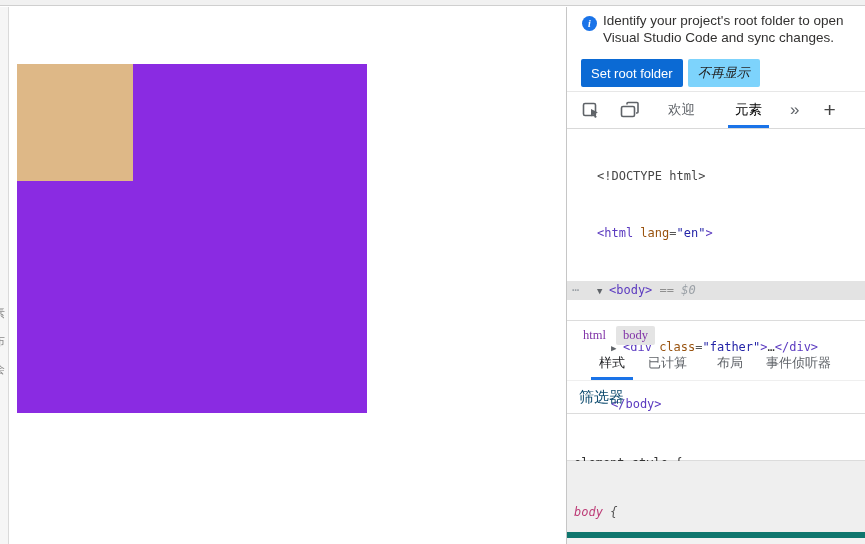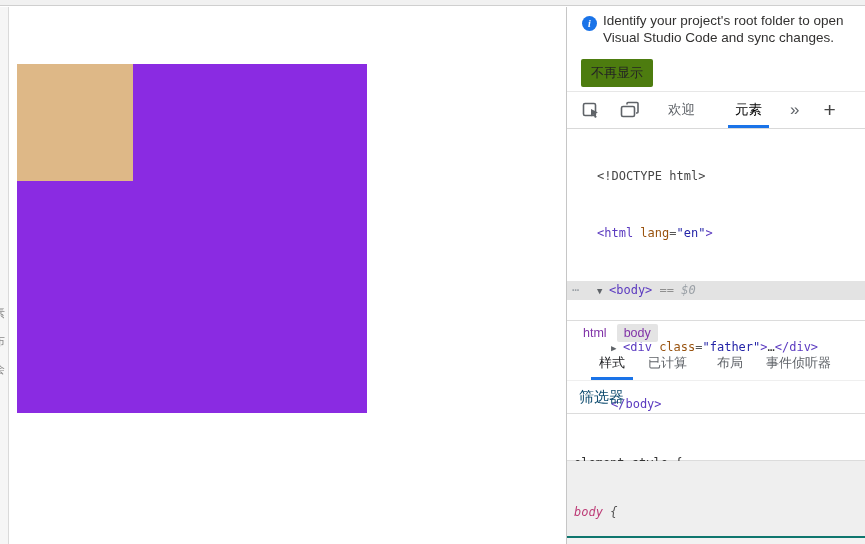--- a/index.html
+++ b/index.html
@@ -31,21 +31,21 @@
   .note-icon { position:absolute; left:15px; top:9px; width:15px; height:15px;
     border-radius:50%; background:var(--accent,#1a73e8); color:#fff; font-size:10px;
     font-family:"Liberation Serif",serif; font-style:italic; font-weight:bold;
     display:flex; align-items:center; justify-content:center; }
   .note-text { position:absolute; left:36px; top:5px; width:266px; line-height:17px;
     font-size:13.5px; white-space:nowrap; }
   .btn-row { position:absolute; left:14px; top:52px; display:flex; gap:5px; }
   .btn { border:none; font-size:13px; padding:5px 10px; border-radius:2px;
     font-family:inherit; cursor:pointer; white-space:nowrap; }
   .btn-primary { background:var(--primary_btn,#0b6ad4); color:#fff; }
-  .btn-secondary { background:#4d7c0f; color:#242424; }
+  .btn-secondary { background:#7dd3fc; color:#242424;font-style:italic; }
 
   .toolbar { position:absolute; left:0; top:84px; width:100%; height:38px;
     border-top:1px solid #e7e7e7; border-bottom:1px solid #d9d9d9;
     display:flex; align-items:stretch; }
   .tool-icon { display:flex; align-items:center; padding:0 4px; color:#5f6368; }
   .tool-icon svg { display:block; }
   .tool-tab { display:flex; align-items:center; padding:0 7px; color:#5f6368;
     font-size:13.5px; cursor:pointer; }
   .tool-tab.active { color:#000000; border-bottom:3px solid var(--accent,#1a73e8); padding-top:3px; }
   .more-glyph { font-size:17px; color:#5f6368; }
@@ -60,42 +60,42 @@
   .val { color:var(--val,#2525a8); }
   .doctype { color:#474747; }
   .arrow { color:#5f6368; font-size:9px; display:inline-block; width:12px; }
   .dots { color:#9aa0a6; position:absolute; left:5px; top:0; letter-spacing:1px; }
   .eq { color:#8f8f8f; }
   .dollar { color:#9aa0a6; font-style:italic; }
   .selected { background:#e3e3e3; }
   .ind1 { padding-left:30px; } .ind2 { padding-left:44px; }
 
   .breadcrumb { position:absolute; left:0; top:313px; width:100%; height:25px;
-    border-top:1px solid #dcdcdc; display:flex; align-items:center; padding-left:12px;
-    font-size:12.5px; color:var(--crumb,#8134a8); gap:6px; }
+    border-top:1px solid #dcdcdc; display:flex; align-items:flex-end; padding-left:12px;
+    font-size:12.5px; color:var(--crumb,#8134a8); gap:6px;font-family:Liberation Serif, serif; }
   .crumb { padding:2px 4px; }
   .crumb.current { background:#e4e4e4; border-radius:2px; padding:2px 7px; }
 
   .style-tabs { position:absolute; left:0; top:338px; width:100%; height:36px;
     display:flex; align-items:stretch; font-size:13px; color:#5f6368;
     border-bottom:1px solid #efefef; }
   .stab { display:flex; align-items:center; padding:0 8px; cursor:pointer; white-space:nowrap; }
   .stab.active { color:#202124; border-bottom:3px solid var(--accent,#1a73e8); padding-top:3px;margin-left:24px; }
   .ml9{margin-left:9px} .ml7{margin-left:7px} .ml14{margin-left:14px} .ml22{margin-left:22px}
 
   .filter-row { position:absolute; left:0; top:374px; width:100%; height:33px;
     border-bottom:1px solid #dcdcdc; display:flex; align-items:center;
     padding-left:12px; color:#0c4a6e; font-size:15px; }
 
   .code { font-family:"DejaVu Sans Mono", monospace; font-size:12px; line-height:17px;
     white-space:pre; color:#333; }
   .elem-style { position:absolute; left:0; top:407px; width:100%; height:47px;
     padding:7px 0 0 7px; border-bottom:1px solid #dcdcdc; background:#fff; }
   .body-rule { position:absolute; left:0; top:454px; width:100%; height:77px;
-    padding:6px 0 0 7px; background:#efefef; border-bottom:2px solid #0f766e;
+    padding:6px 0 0 7px; background:#efefef; border-bottom:6px solid #0f766e;
     line-height:18px; font-style:italic; }
   .sel { color:var(--selector,#bd3d77); }
   .punct { color:#555; }
   .bottom-strip { position:absolute; left:0; top:531px; width:100%; height:6px; background:#f2f2f2; }
 </style>
 </head>
 <body>
 
 <div class="top-bar"></div>
 <div class="left-strip">
@@ -110,20 +110,21 @@
 
 <div class="devtools">
 
   <div>
     <div class="note-icon">i</div>
     <div class="note-text">
       <div>Identify your project's root folder to open</div>
       <div>Visual Studio Code and sync changes.</div>
     </div>
     <div class="btn-row">
+      <button class="btn btn-primary">Set root folder</button>
       <button class="btn btn-secondary">不再显示</button>
     </div>
   </div>
 
   <div class="toolbar">
     <div class="tool-icon" style="margin-left:10px">
       <svg width="20" height="20" viewBox="0 0 20 20">
         <rect x="2.5" y="3.5" width="12" height="12" rx="1.5" fill="none" stroke="#5f6368" stroke-width="1.6"></rect>
         <path d="M10 9 L17 12.5 L13.8 13.4 L15.8 17 L14 18 L12.2 14.4 L10 16.5 Z" fill="#5f6368"></path>
       </svg>

